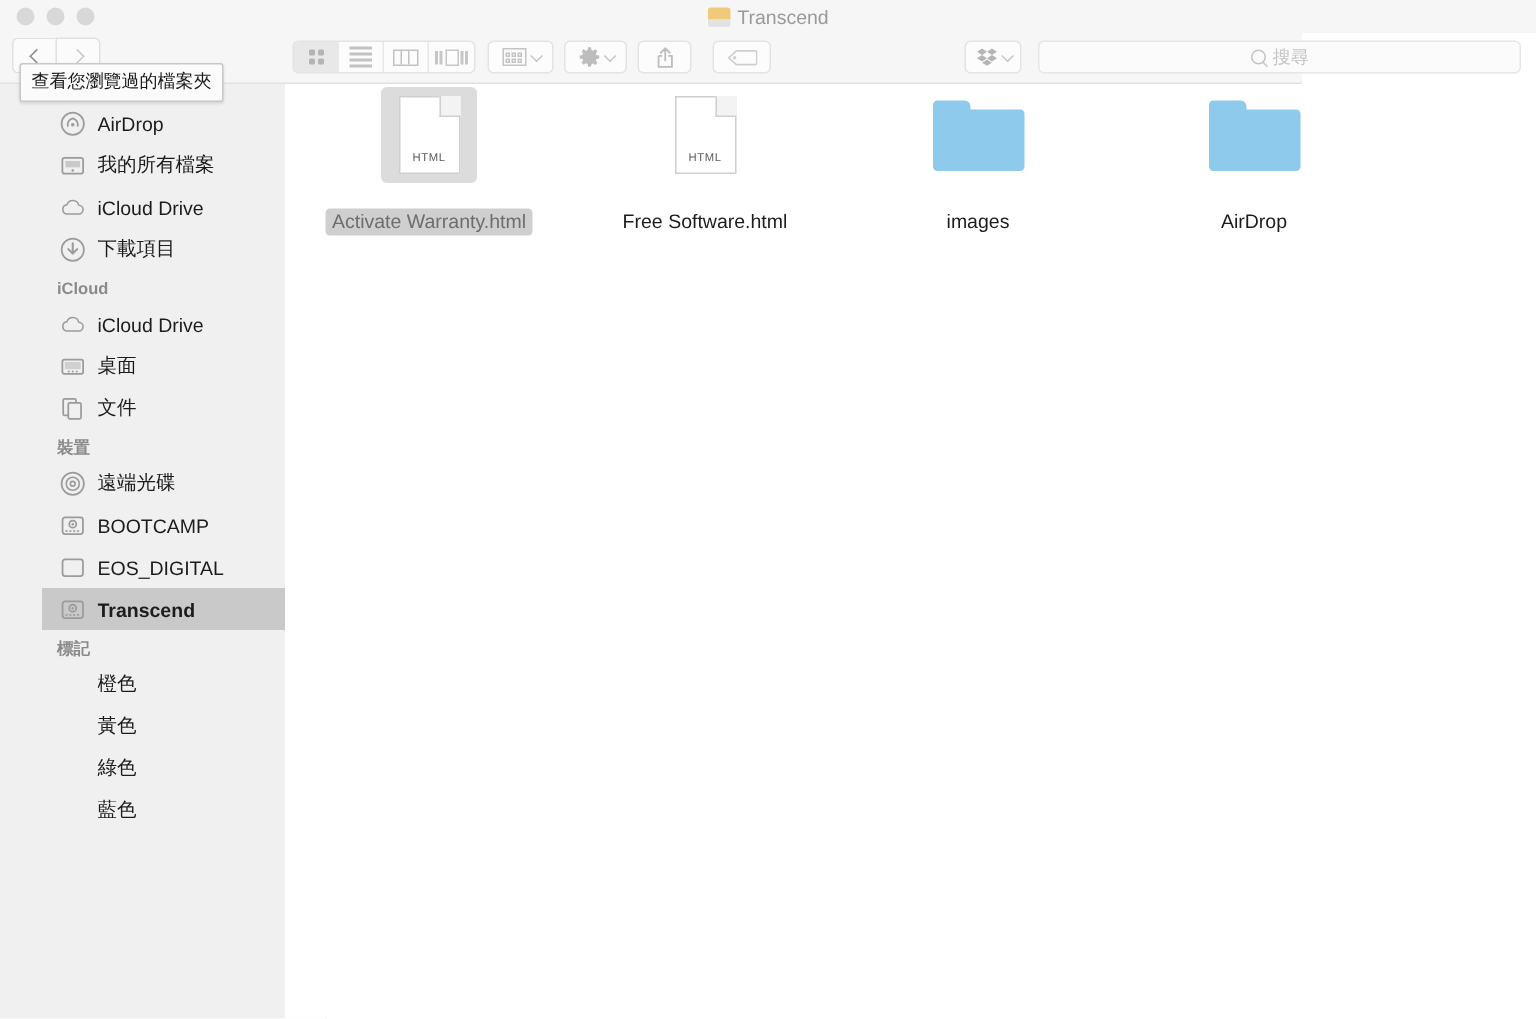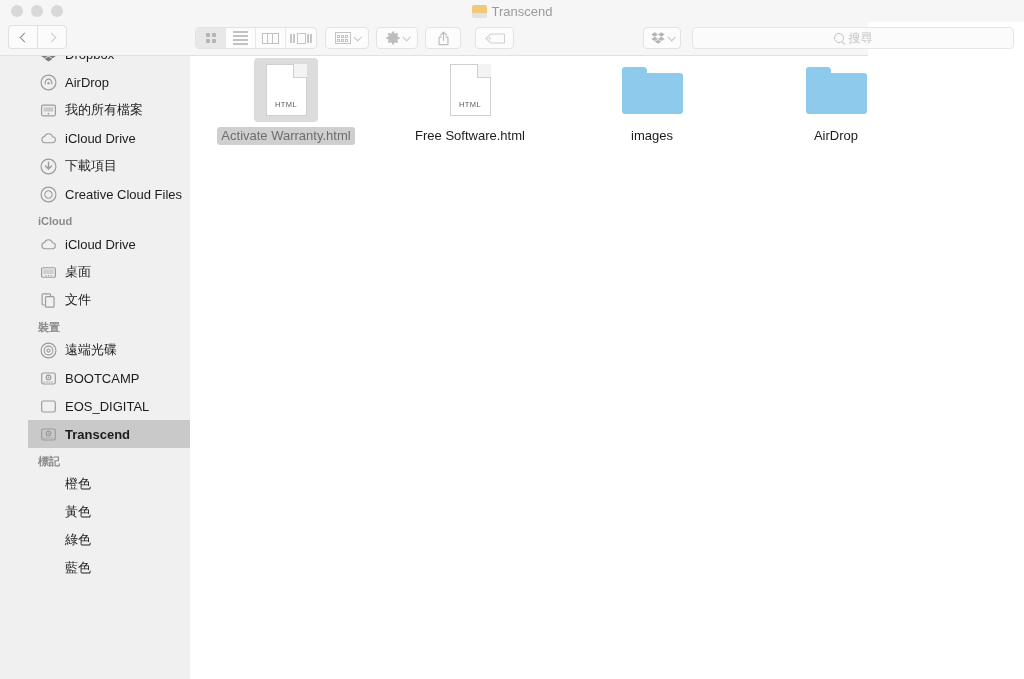--- a/index.html
+++ b/index.html
@@ -305,20 +305,21 @@
     width: 834px;
     height: 623px;
     background: #ffffff;
   }
   .file-item {
     position: absolute;
     width: 148px;
     display: flex;
     flex-direction: column;
     align-items: center;
+    gap: 12px;
   }
   .file-thumb {
     width: 64px;
     height: 64px;
     display: flex;
     align-items: center;
     justify-content: center;
     border-radius: 4px;
     position: relative;
   }
@@ -502,20 +503,21 @@
       </svg>
       <span class="mini-chev"></span>
     </div>
 
     <div id="search-field">
       <span class="mag"></span>
       <span id="search-placeholder">搜尋</span>
     </div>
   </div>
 
+  <div id="tooltip">查看您瀏覽過的檔案夾</div>
 
   <div id="sidebar">
     <div id="sidebar-inner" style="margin-top:-16px;">
         <div class="sb-item">
           <span class="sb-icon"><svg width="17" height="17" viewBox="0 0 16 16">
               <path fill="#7d7d7d" d="M4.2 1.5 L0.4 4 L4.2 6.5 L8 4 Z M11.8 1.5 L8 4 L11.8 6.5 L15.6 4 Z M0.4 9 L4.2 11.5 L8 9 L4.2 6.5 Z M11.8 6.5 L8 9 L11.8 11.5 L15.6 9 Z M4.3 12.3 L8 14.7 L11.7 12.3 L8 9.9 Z"></path>
             </svg></span>
           <span class="sb-label">Dropbox</span>
         </div>
         <div class="sb-item">
@@ -540,27 +542,20 @@
             </svg></span>
           <span class="sb-label">iCloud Drive</span>
           <span class="sb-right pie"></span>
         </div>
         <div class="sb-item">
           <span class="sb-icon"><svg width="17" height="17" viewBox="0 0 16 16">
               <circle cx="8" cy="8" r="7" fill="none" stroke="#9b9b9b" stroke-width="1.1"></circle>
               <path d="M8 4 L8 10 M5.2 7.6 L8 10.4 L10.8 7.6" stroke="#9b9b9b" stroke-width="1.3" fill="none" stroke-linecap="round" stroke-linejoin="round"></path>
             </svg></span>
           <span class="sb-label">下載項目</span>
-        </div>
-        <div class="sb-item">
-          <span class="sb-icon"><svg width="17" height="17" viewBox="0 0 16 16">
-              <circle cx="8" cy="8" r="7" fill="none" stroke="#9b9b9b" stroke-width="1.1"></circle>
-              <path d="M10.4 5.6 A3 3 0 105.6 10.4 A3 3 0 0010.4 5.6 Z" fill="none" stroke="#9b9b9b" stroke-width="1.1"></path>
-            </svg></span>
-          <span class="sb-label">Creative Cloud Files</span>
         </div>
         <div class="sb-section-title">iCloud</div>
         <div class="sb-item">
           <span class="sb-icon"><svg width="17" height="17" viewBox="0 0 18 14">
               <path d="M4.6 11.4 A3.3 3.3 0 014.9 4.9 A4.3 4.3 0 0113.2 5.2 A2.9 2.9 0 0113.2 11.4 Z" fill="none" stroke="#9b9b9b" stroke-width="1.1" stroke-linejoin="round"></path>
             </svg></span>
           <span class="sb-label">iCloud Drive</span>
           <span class="sb-right pie"></span>
         </div>
         <div class="sb-item">

